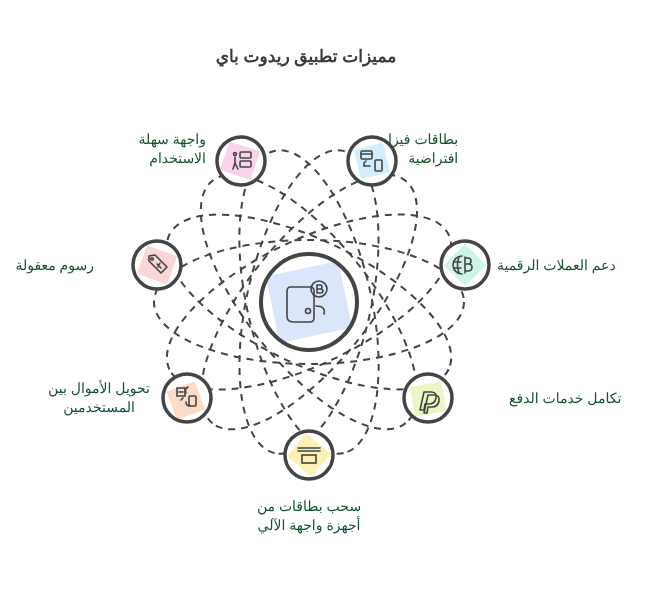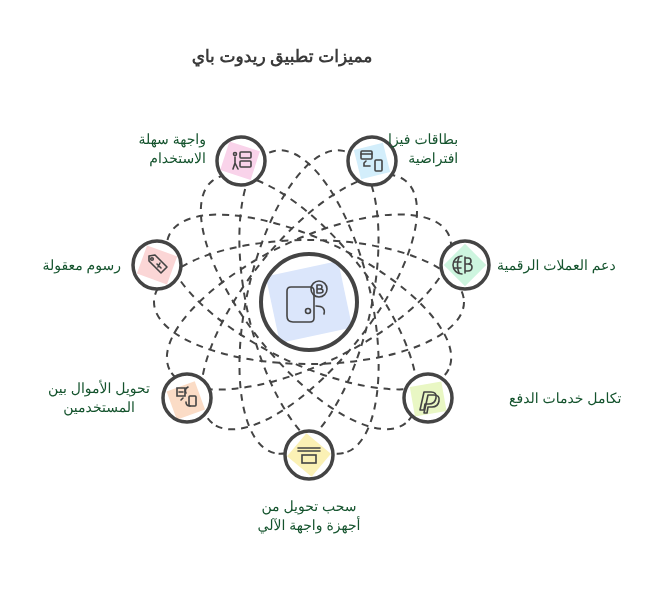--- a/index.html
+++ b/index.html
@@ -1,19 +1,19 @@
 <!DOCTYPE html>
 <html><head>
   <meta charset="utf-8">
   <style>
     html, body { margin: 0; padding: 0; background: #ffffff; }
     body { width: 658px; height: 592px; position: relative; overflow: hidden;
            font-family: "DejaVu Sans", "Liberation Sans", sans-serif; color: #444; }
     .title { position: absolute; left: 0; width: 564px; top: 46px; text-align: center;
-             font-family: "Liberation Sans", sans-serif; font-weight: bold; font-size: 17px; color: #3a3a3a; direction: rtl; }
+             font-family: "Liberation Sans", sans-serif; font-weight: bold; font-size: 17px; color: #3a3a3a; direction: rtl; padding-left: 24px; }
     svg.diagram { position: absolute; left: 0; top: 0; }
     .label { position: absolute; font-family: "Liberation Sans", sans-serif; font-size: 14px; color: #14532d;
              direction: rtl; line-height: 19px; white-space: nowrap; }
     .label .l { display: block; }
   </style>
 </head>
 <body>
 
 <div class="title">مميزات تطبيق ريدوت باي</div>
 
@@ -123,26 +123,26 @@
   <span class="l">واجهة سهلة</span>
   <span class="l">الاستخدام</span>
 </div>
 <div class="label" style="left:388px; top:130px; text-align:right;">
   <span class="l">بطاقات فيزا</span>
   <span class="l">افتراضية</span>
 </div>
 <div class="label" style="left:497px; top:256px;">
   <span class="l">دعم العملات الرقمية</span>
 </div>
-<div class="label" style="right:537px; top:256px;">
+<div class="label" style="right:564px; top:256px;">
   <span class="l">رسوم معقولة</span>
 </div>
 <div class="label" style="right:508px; top:379px; text-align:center;">
   <span class="l">تحويل الأموال بين</span>
   <span class="l">المستخدمين</span>
 </div>
 <div class="label" style="left:461px; top:389px;margin-left:48px;">
   <span class="l">تكامل خدمات الدفع</span>
 </div>
 <div class="label" style="left:209px; width:200px; top:497px; text-align:center;">
-  <span class="l">سحب تحويل من</span>
+  <span class="l">سحب بطاقات من</span>
   <span class="l">أجهزة واجهة الآلي</span>
 </div>
 
 </body></html>

